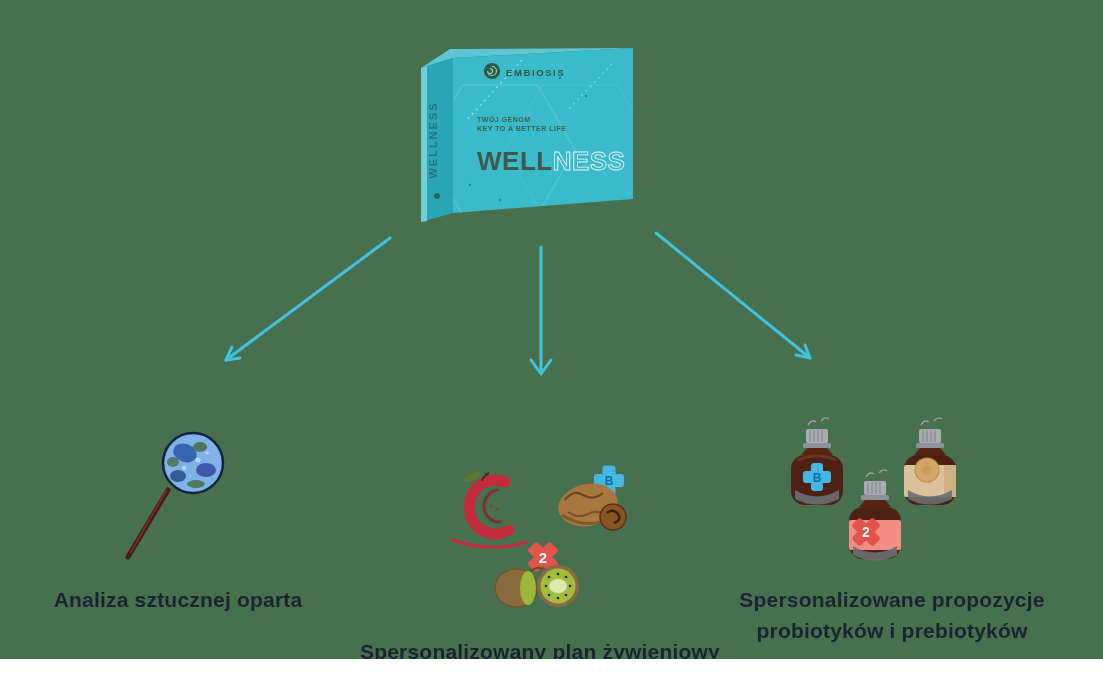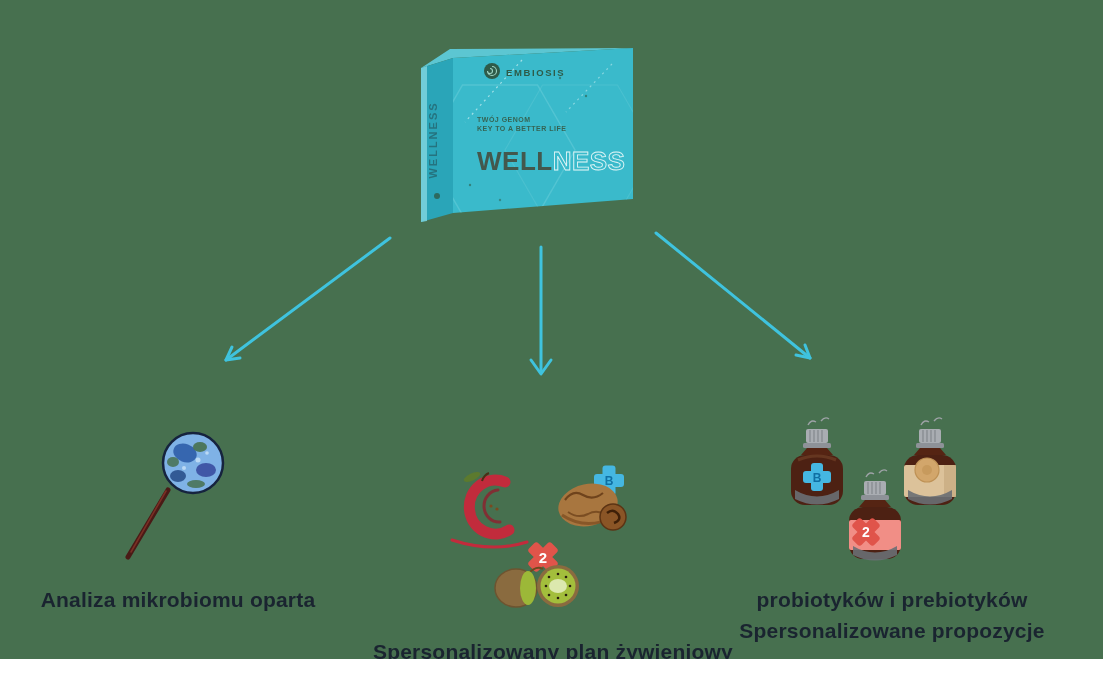--- a/index.html
+++ b/index.html
@@ -14,21 +14,21 @@
   .caption{
     position:absolute;
     text-align:center;
     font-weight:bold;
     font-size:21px;
     line-height:31px;
     color:#1A2430;
     letter-spacing:.2px;
   }
   .cap1{left:18px;top:584px;width:320px;}
-  .cap2{left:363px;top:636px;width:380px;}
+  .cap2{left:350px;top:636px;width:380px;}
   .cap3{left:727px;top:584px;width:330px;}
 </style>
 </head>
 <body>
 
 <div class="stage">
 
   <svg width="1103" height="685" viewBox="0 0 1103 685">
     <defs>
       <clipPath id="frontClip">
@@ -201,25 +201,25 @@
         <rect x="904" y="465" width="52" height="32" rx="2" fill="#DCC29A"></rect>
         <rect x="944" y="465" width="12" height="32" fill="#C9AD82" opacity="0.8"></rect>
         <circle cx="927" cy="470" r="12" stroke="#BE9155" stroke-width="1.2" fill="#D2A66B"></circle>
         <circle cx="927" cy="470" r="5" fill="#C79A5D"></circle>
         <path d="M908,490 q22,13 44,0 v9 q-22,11 -44,0 z" fill="#6A6F74" opacity="0.9"></path>
       </g>
     </g>
   </svg>
 
   <div class="caption cap1">
-    <div>Analiza mikrobiomu oparta</div>
+    <div>Analiza sztucznej oparta</div>
   </div>
 
   <div class="caption cap2">
     <div>Spersonalizowany plan żywieniowy</div>
   </div>
 
   <div class="caption cap3">
+    <div>Spersonalizowane propozycje</div>
     <div>probiotyków i prebiotyków</div>
-    <div>Spersonalizowane propozycje</div>
   </div>
 
 </div>
 
 </body></html>

